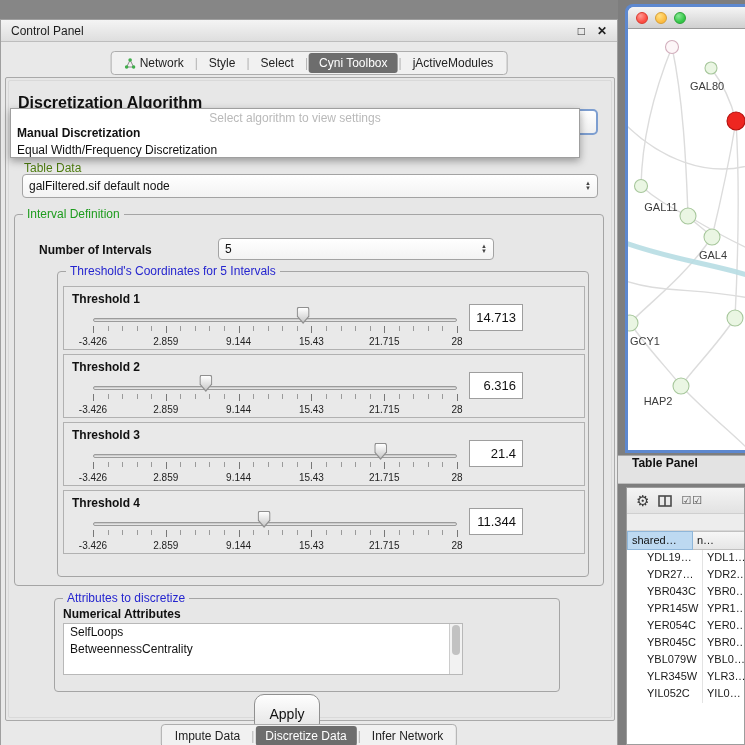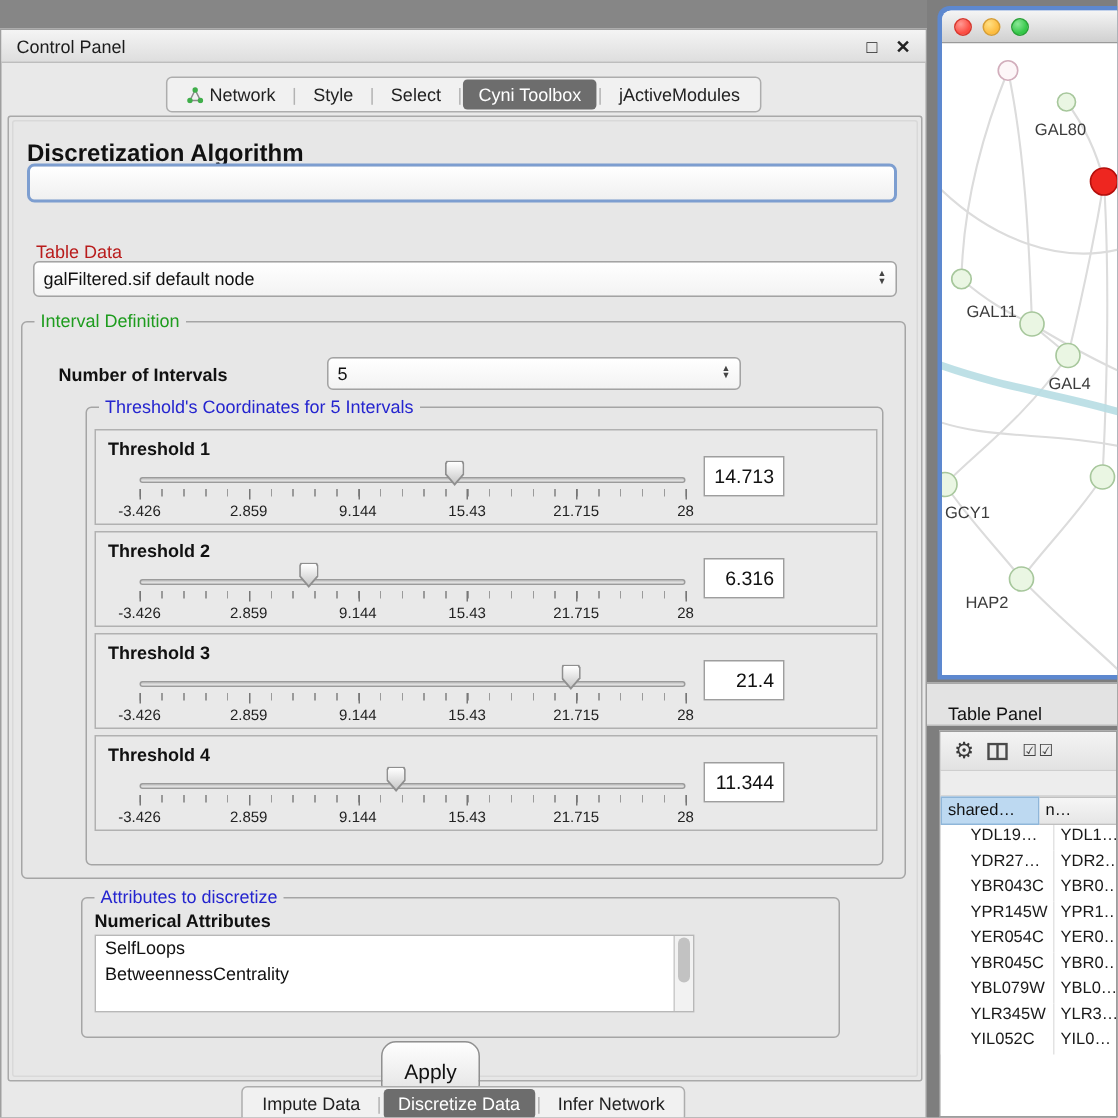--- a/index.html
+++ b/index.html
@@ -37,21 +37,21 @@
   .algo-label { position:absolute; left:12px; top:16px; font-size:16px; font-weight:bold; color:#111; }
   .algo-combo { position:absolute; left:12px; top:31px; width:580px; height:26px;
     border:2px solid #7d9ed0; border-radius:5px; background:linear-gradient(#fff,#f0f0f0); }
   .algo-popup { position:absolute; left:4px; top:30px; width:570px; height:50px;
     background:#fff; border:1px solid #9f9f9f; box-shadow:0 3px 8px rgba(0,0,0,.35);
     z-index:6; font-size:12px; }
   .algo-ph { height:16px; line-height:16px; text-align:center; color:#b9b9b9; padding-top:1px; }
   .algo-opt { padding:1px 6px; line-height:15px; color:#111; }
   .opt-bold { font-weight:bold; }
 
-  .td-label { position:absolute; left:18px; top:83px; font-size:12px; color:#b91c1c; }
+  .td-label { position:absolute; left:18px; top:83px; font-size:12px; color:#4d7c0f; }
   .combo { background:linear-gradient(#ffffff,#f3f3f3); border:1px solid #a3a3a3; border-radius:4px;
     display:flex; align-items:center; padding:0 6px; font-size:12px; color:#111; }
   .combo-val { flex:1; overflow:hidden; white-space:nowrap; }
   .stepper { display:flex; flex-direction:column; line-height:5px; font-size:6px; color:#444; padding-left:5px; }
   .stepper i { font-style:normal; }
   .td-combo { position:absolute; left:16px; top:96px; width:576px; height:24px; }
 
   .group { position:absolute; border:1px solid #a5a5a5; border-radius:4px; }
   .legend { position:absolute; top:-8px; left:8px; background:#e7e7e7; padding:0 4px; font-size:12px; }
   .legend.green { color:#1e9c1e; }
@@ -112,21 +112,21 @@
   #net-svg { position:absolute; inset:0; width:100%; height:100%; }
   .edges path { stroke:#dcdcdc; stroke-width:1.4; fill:none; }
   .edges path.thick { stroke:#b7dde3; stroke-width:5; opacity:.9; }
   .nodes circle { fill:#eaf6e3; stroke:#a7c79c; stroke-width:1.1; }
   .nodes circle.pink { fill:#fdf6f8; stroke:#d2aebc; }
   .nodes circle.red { fill:#ee2620; stroke:#b40f0c; }
   #net-labels text { font-size:11px; fill:#3c3c3c; text-anchor:middle; font-family:"Liberation Sans",sans-serif; }
 
   .table-panel-bar { position:absolute; left:0; top:455px; width:127px; height:29px;
     background:#e3e3e3; border-top:1px solid #a8a8a8; border-bottom:1px solid #bdbdbd;
-    display:flex; align-items:flex-end; padding-left:14px; font-size:12px; color:#111; }
+    display:flex; align-items:flex-start; padding-left:14px; font-size:12px; color:#111;font-weight:bold; }
 
   .table-card { position:absolute; left:8px; top:487px; width:119px; height:258px;
     background:#fff; border:1px solid #9d9d9d; overflow:hidden; }
   .table-toolbar { height:26px; background:linear-gradient(#f4f4f4,#e2e2e2);
     border-bottom:1px solid #cfcfcf; display:flex; align-items:center; gap:9px; padding:0 9px; color:#3a3a3a; }
   .gear { font-size:15px; line-height:1; }
   .colicon { display:inline-flex; }
   .checks { font-size:11px; letter-spacing:1px; color:#444; }
   .table-gap { height:17px; background:#ededed; border-bottom:1px solid #d7d7d7; }
   .table-header { height:19px; display:flex; font-size:11px; }
@@ -176,20 +176,25 @@
         </span>
         <span class="tab-divider">|</span>
         <span class="tab">
           <span>jActiveModules</span>
         </span>
       </nav>
 
     <div class="main-panel">
       <div class="algo-label">Discretization Algorithm</div>
       <div class="algo-combo"></div>
+      <div class="algo-popup">
+        <div class="algo-ph">Select algorithm to view settings</div>
+        <div class="algo-opt opt-bold">Manual Discretization</div>
+        <div class="algo-opt">Equal Width/Frequency Discretization</div>
+      </div>
 
       <div class="td-label">Table Data</div>
       <div class="combo td-combo">
         <span class="combo-val">galFiltered.sif default node</span>
         <span class="stepper">
             <i>▲</i>
             <i>▼</i>
           </span>
       </div>
 

